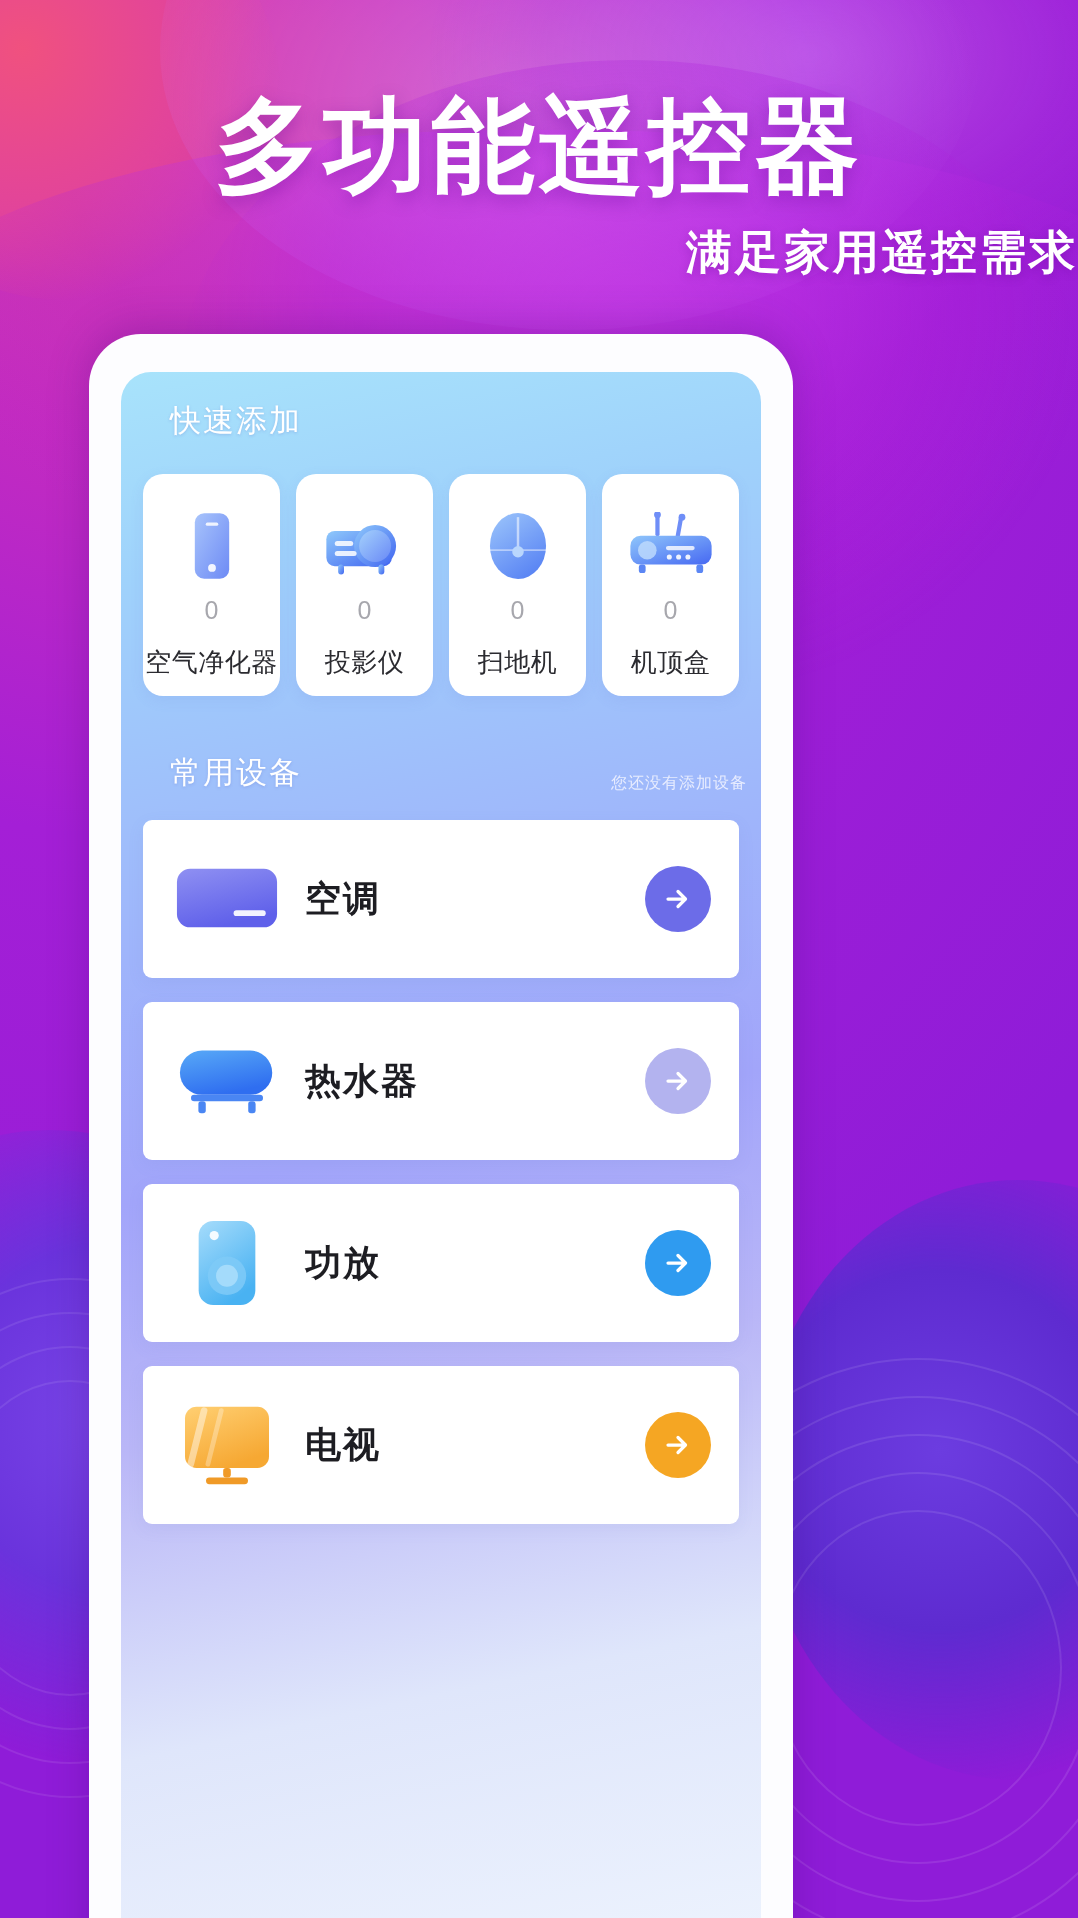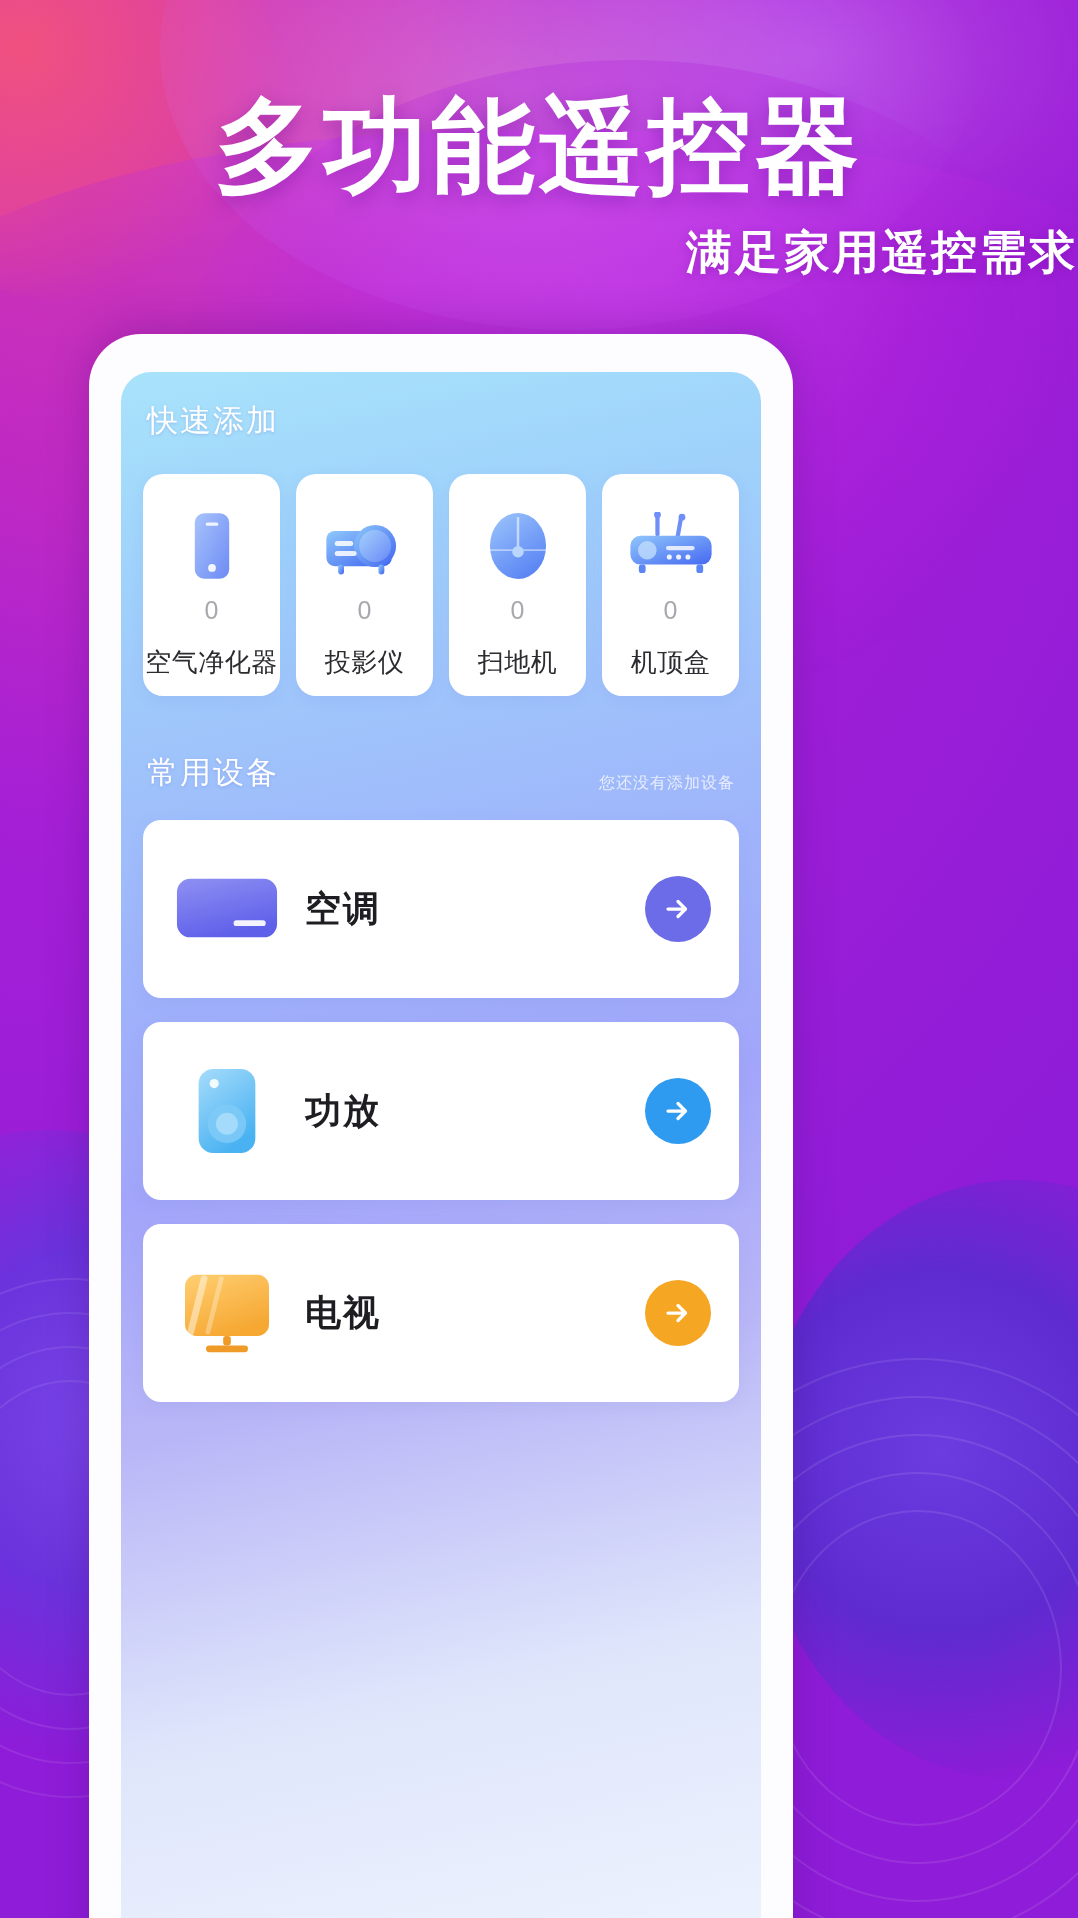--- a/index.html
+++ b/index.html
@@ -60,39 +60,39 @@
     background:#fdfdff; border-radius:52px 52px 0 0;
     box-shadow:0 -6px 40px rgba(60,0,110,.25);
     padding:38px 32px 0 32px;
   }
   #appcard {
     width:100%; height:100%; border-radius:30px 30px 0 0; overflow:hidden;
     background:linear-gradient(168deg,#a8e3fb 0%,#9fd2fb 12%,#9fb4fb 34%,#a2a5fa 48%,#b9b6f7 62%,#dfe6fb 80%,#eef4fe 100%);
     position:relative;
   }
 
-  .sec-head { display:flex; align-items:flex-end; justify-content:space-between; padding:28px 26px 0 26px; }
+  .sec-head { display:flex; align-items:flex-end; justify-content:space-between; padding:28px 14px 0 26px;margin-left:23px; }
   .sec-title { color:#ffffff; font-size:31px; letter-spacing:2px; text-shadow:0 1px 3px rgba(80,90,190,.25); }
   .sec-note  { color:#eef1ff; font-size:16px; letter-spacing:1px; opacity:.92; }
 
   
   .tiles { display:flex; gap:16px; padding:32px 22px 0 22px; }
   .tile {
     flex:1; background:#fff; border-radius:20px; height:222px;
     display:flex; flex-direction:column; align-items:center; justify-content:flex-start;
     padding-top:26px; box-shadow:0 4px 14px rgba(110,120,210,.12);
   }
   .tile-icon { height:92px; display:flex; align-items:center; justify-content:center; }
   .tile-count { color:#a7a7ad; font-size:25px; margin-top:4px; }
   .tile-label { color:#2b2b30; font-size:26px; margin-top:20px; letter-spacing:.5px; }
 
   
   .rows { padding:26px 22px 0 22px; display:flex; flex-direction:column; gap:24px; }
   .row {
-    background:#fff; border-radius:18px; height:178px;
+    background:#fff; border-radius:9px; height:158px;
     display:flex; align-items:center; padding:0 28px;
     box-shadow:0 5px 16px rgba(110,125,200,.10);
   }
   .row-icon { width:112px; height:92px; display:flex; align-items:center; justify-content:center; }
   .row-name { flex:1; margin-left:22px; font-size:36px; font-weight:bold; color:#1d1d22; letter-spacing:2px; }
   .row-arrow {
     width:66px; height:66px; border-radius:50%;
     display:flex; align-items:center; justify-content:center; flex:none;
   }
   .row-arrow svg { width:30px; height:30px; }
@@ -249,20 +249,42 @@
           </svg>
         </div>
         <div class="row-name">空调</div>
         <div class="row-arrow" style="background:#6c6ce8">
           <svg viewBox="0 0 24 24">
               <path d="M4 12h13M12 6l6 6-6 6" fill="none" stroke="#fff" stroke-width="2.6" stroke-linecap="round" stroke-linejoin="round"></path>
             </svg>
         </div>
       </div>
 
+      <div class="row">
+        <div class="row-icon">
+          <svg viewBox="0 0 110 78" width="104" height="72">
+            <defs>
+                <linearGradient id="gWH" x1="0" y1="0" x2="0.4" y2="1">
+              <stop offset="0" stop-color="#58a9f7"></stop>
+                  <stop offset="1" stop-color="#2f6ef0"></stop>
+                </linearGradient>
+              </defs>
+            <rect x="4" y="6" width="100" height="48" rx="24" fill="url(#gWH)"></rect>
+            <rect x="16" y="54" width="78" height="7" rx="3.5" fill="#4a86f3"></rect>
+            <rect x="24" y="61" width="8" height="13" rx="3" fill="#4a86f3"></rect>
+            <rect x="78" y="61" width="8" height="13" rx="3" fill="#4a86f3"></rect>
+          </svg>
+        </div>
+        <div class="row-name">热水器</div>
+        <div class="row-arrow" style="background:#b3b3ef">
+          <svg viewBox="0 0 24 24">
+              <path d="M4 12h13M12 6l6 6-6 6" fill="none" stroke="#fff" stroke-width="2.6" stroke-linecap="round" stroke-linejoin="round"></path>
+            </svg>
+        </div>
+      </div>
 
       <div class="row">
         <div class="row-icon">
           <svg viewBox="0 0 70 96" width="64" height="88">
             <defs>
                 <linearGradient id="gAMP" x1="0" y1="0" x2="0.5" y2="1">
               <stop offset="0" stop-color="#a6dcfb"></stop>
                   <stop offset="1" stop-color="#49b2f2"></stop>
                 </linearGradient>
               </defs>

